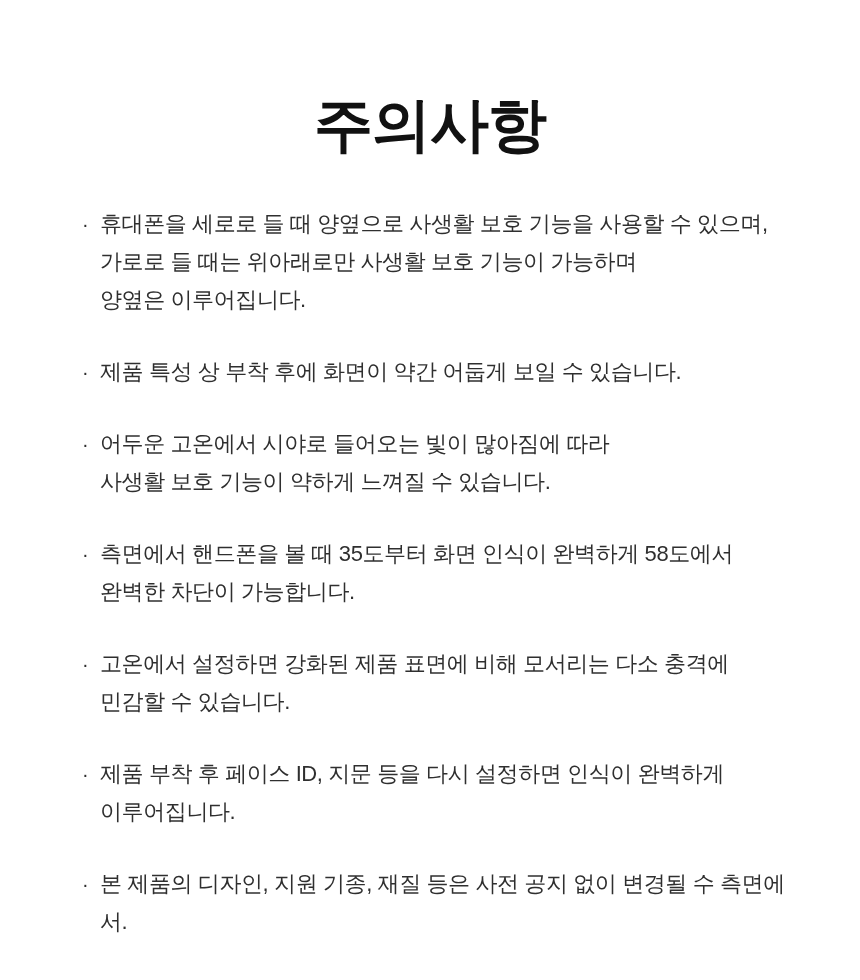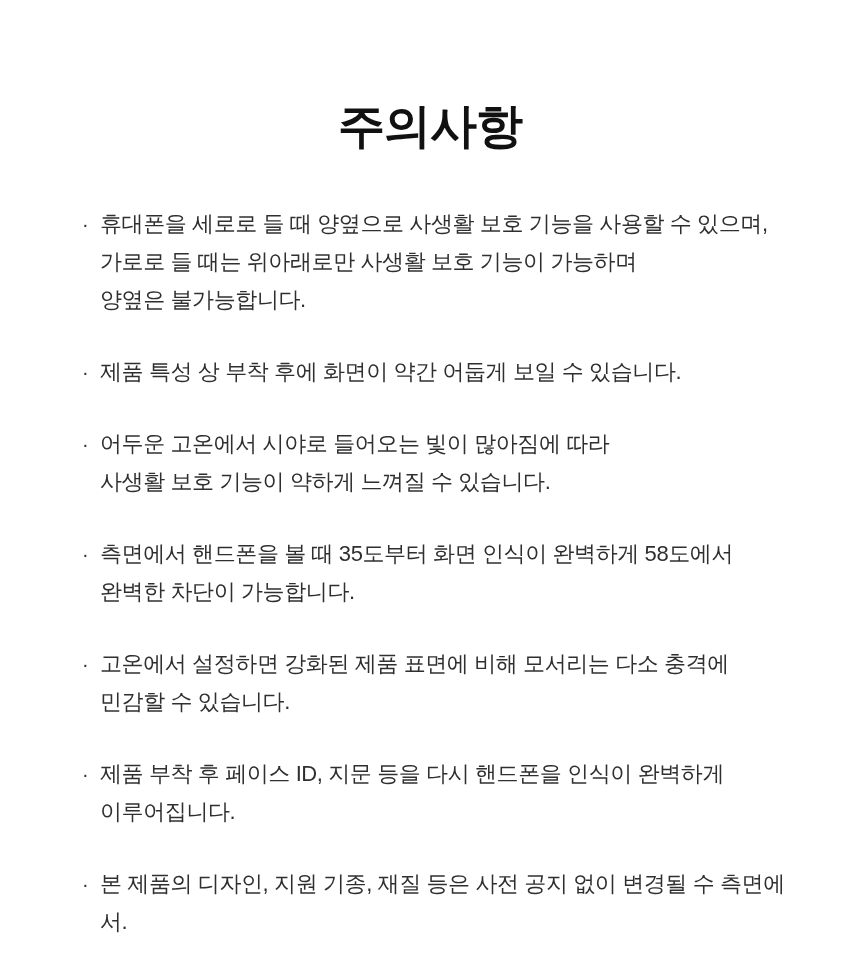--- a/index.html
+++ b/index.html
@@ -15,21 +15,21 @@
   }
   .page {
     box-sizing: border-box;
     width: 860px;
     height: 980px;
     padding: 96px 58px 40px 82px;
   }
   .title {
     margin: 0 24px 50px 0;
     text-align: center;
-    font-size: 47px;
+    font-size: 59px;
     line-height: 59px;
     font-weight: 800;
     color: #111111;
     letter-spacing: -1px;
   }
   .notice-list {
     list-style: none;
     margin: 0;
     padding: 0;
   }
@@ -64,21 +64,21 @@
 <div class="page">
 
   <h1 class="title">주의사항</h1>
 
   <ul class="notice-list">
 
     <li class="notice-item">
       <span class="bullet">·</span>
       <span class="notice-text">휴대폰을 세로로 들 때 양옆으로 사생활 보호 기능을 사용할 수 있으며,
 가로로 들 때는 위아래로만 사생활 보호 기능이 가능하며
-양옆은 불가능합니다.</span>
+양옆은 이루어집니다.</span>
     </li>
 
     <li class="notice-item">
       <span class="bullet">·</span>
       <span class="notice-text">제품 특성 상 부착 후에 화면이 약간 어둡게 보일 수 있습니다.</span>
     </li>
 
     <li class="notice-item">
       <span class="bullet">·</span>
       <span class="notice-text">어두운 고온에서 시야로 들어오는 빛이 많아짐에 따라
@@ -92,21 +92,21 @@
     </li>
 
     <li class="notice-item">
       <span class="bullet">·</span>
       <span class="notice-text">고온에서 설정하면 강화된 제품 표면에 비해 모서리는 다소 충격에
 민감할 수 있습니다.</span>
     </li>
 
     <li class="notice-item">
       <span class="bullet">·</span>
-      <span class="notice-text">제품 부착 후 페이스 ID, 지문 등을 다시 핸드폰을 인식이 완벽하게
+      <span class="notice-text">제품 부착 후 페이스 ID, 지문 등을 다시 설정하면 인식이 완벽하게
 이루어집니다.</span>
     </li>
 
     <li class="notice-item">
       <span class="bullet">·</span>
       <span class="notice-text">본 제품의 디자인, 지원 기종, 재질 등은 사전 공지 없이 변경될 수 측면에서.</span>
     </li>
 
   </ul>
 

